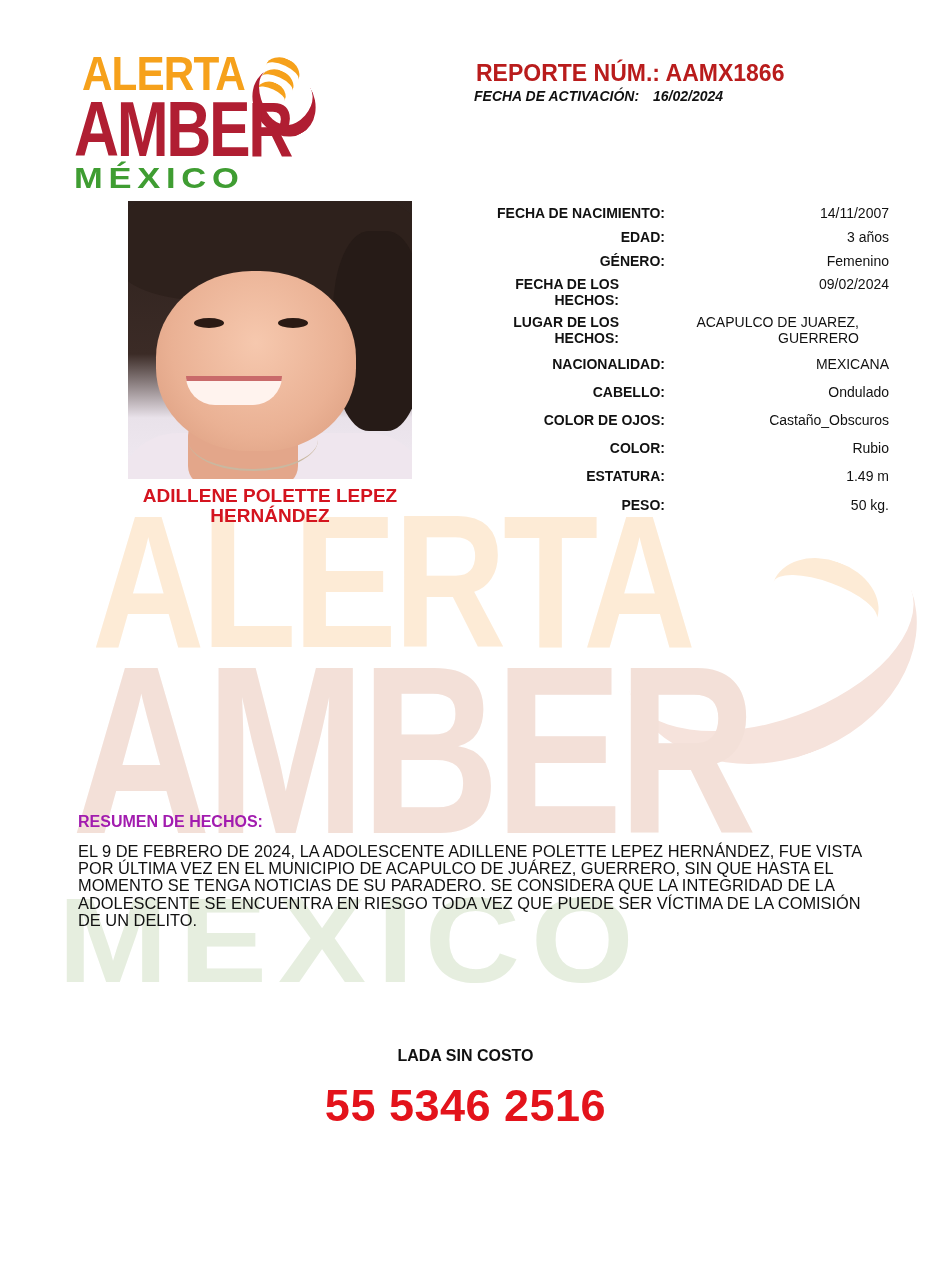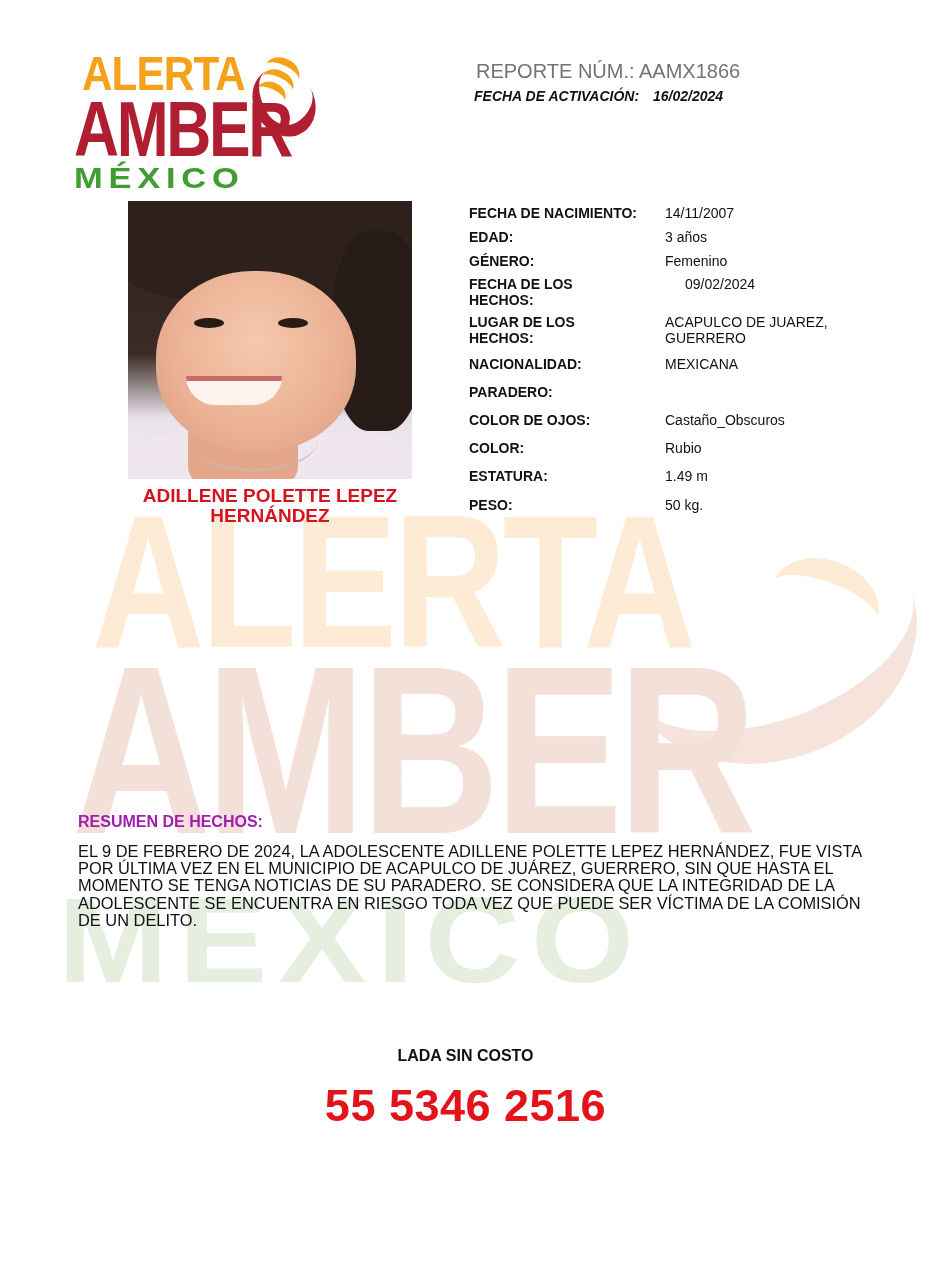--- a/index.html
+++ b/index.html
@@ -15,21 +15,21 @@
 
   
   .logo { position:absolute; left:72px; top:50px; width:240px; height:145px; }
   .logo-alerta { position:absolute; left:10px; top:0; font-size:48px; font-weight:bold; color:#f6a11b; letter-spacing:-1px; transform:scaleX(0.88); transform-origin:left top; line-height:1; }
   .logo-amber { position:absolute; left:2px; top:40px; font-size:78px; font-weight:bold; color:#b01e32; letter-spacing:-3px; transform:scaleX(0.8); transform-origin:left top; line-height:1; }
   .logo-mexico { position:absolute; left:2px; top:113px; font-size:30px; font-weight:bold; color:#3f9d32; letter-spacing:5px; transform:scaleX(1.15); transform-origin:left top; line-height:1; }
   .logo-swoosh { position:absolute; border-radius:50%; border-top:7px solid #f6a11b; }
   .logo-horn { position:absolute; left:182px; top:16px; width:50px; height:60px; border-radius:50%; border-bottom:12px solid #b01e32; border-left:10px solid #b01e32; transform:rotate(-30deg); border-top:0 solid transparent; border-right:0 solid transparent; }
 
   
-  .report-num { position:absolute; left:476px; top:60px; font-size:20px; font-weight:normal; color:#737373; }
+  .report-num { position:absolute; left:476px; top:60px; font-size:23px; font-weight:bold; color:#b91c1c; }
   .activation { position:absolute; left:474px; top:88px; font-size:14px; font-weight:bold; color:#111;font-style:italic; }
   .activation .lbl { margin-right:10px; }
 
   
   .photo { position:absolute; left:128px; top:201px; width:284px; height:278px; overflow:hidden;
     background:
       radial-gradient(ellipse 95px 110px at 125px 150px, #f0b89c 0%, #e8a98c 60%, transparent 62%),
       radial-gradient(ellipse 130px 110px at 140px 60px, #3a2a24 0%, #2a1d18 70%, transparent 72%),
       linear-gradient(180deg, #2d211d 0%, #3b2b26 55%, #e9e2ea 78%, #f1eaf2 100%);
   }
@@ -38,21 +38,21 @@
   .photo .shirt { position:absolute; left:-10px; top:232px; width:310px; height:70px; background:#efe6ee; border-radius:60px 60px 0 0; }
   .photo .hair { position:absolute; left:-10px; top:-20px; width:310px; height:120px; background:#2e211c; border-radius:40% 50% 30% 30%; }
   .photo .hair-r { position:absolute; left:205px; top:30px; width:90px; height:200px; background:#261b17; border-radius:40%; }
   .photo .eye { position:absolute; top:117px; width:30px; height:10px; background:#2a1a14; border-radius:50%; }
   .photo .mouth { position:absolute; left:58px; top:175px; width:96px; height:24px; background:#fff3ee; border-radius:0 0 50px 50px; border-top:5px solid #c96a6a; }
   .photo .necklace { position:absolute; left:60px; top:208px; width:130px; height:60px; border-radius:50%; border-bottom:2px solid #c9b8a0; }
 
   .name { position:absolute; left:110px; top:486px; width:320px; text-align:center; font-size:19px; font-weight:bold; color:#d4141f; line-height:20px; white-space:pre-line; }
 
   
-  .details { position:absolute; left:469px; top:205px; width:420px; }
+  .details { position:absolute; left:469px; top:205px; width:420px;text-align:right; }
   .row { display:flex; font-size:14px; }
   .row .k { width:196px; font-weight:bold; color:#111; line-height:16px; }
   .row .v { flex:1; color:#111; line-height:16px; }
 
   
   .summary-title { position:absolute; left:78px; top:813px; font-size:16px; font-weight:bold; color:#a21caf; }
   .summary-body { position:absolute; left:78px; top:843px; width:790px; font-size:16.4px; line-height:17.2px; color:#111; }
 
   
   .lada { position:absolute; left:0; width:931px; top:1047px; text-align:center; font-size:16px; font-weight:bold; color:#111; }
@@ -122,21 +122,22 @@
   </div>
   <div class="row" style="height:42px;">
     <div class="k" style="width:150px;margin-right:46px;">LUGAR DE LOS HECHOS:</div>
     <div class="v" style="padding-right:30px;">ACAPULCO DE JUAREZ, GUERRERO</div>
   </div>
   <div class="row" style="height:28px;">
     <div class="k">NACIONALIDAD:</div>
     <div class="v">MEXICANA</div>
   </div>
   <div class="row" style="height:28px;">
-    <div class="k">PARADERO:</div>
+    <div class="k">CABELLO:</div>
+    <div class="v">Ondulado</div>
   </div>
   <div class="row" style="height:28px;">
     <div class="k">COLOR DE OJOS:</div>
     <div class="v">Castaño_Obscuros</div>
   </div>
   <div class="row" style="height:28px;">
     <div class="k">COLOR:</div>
     <div class="v">Rubio</div>
   </div>
   <div class="row" style="height:29px;">

